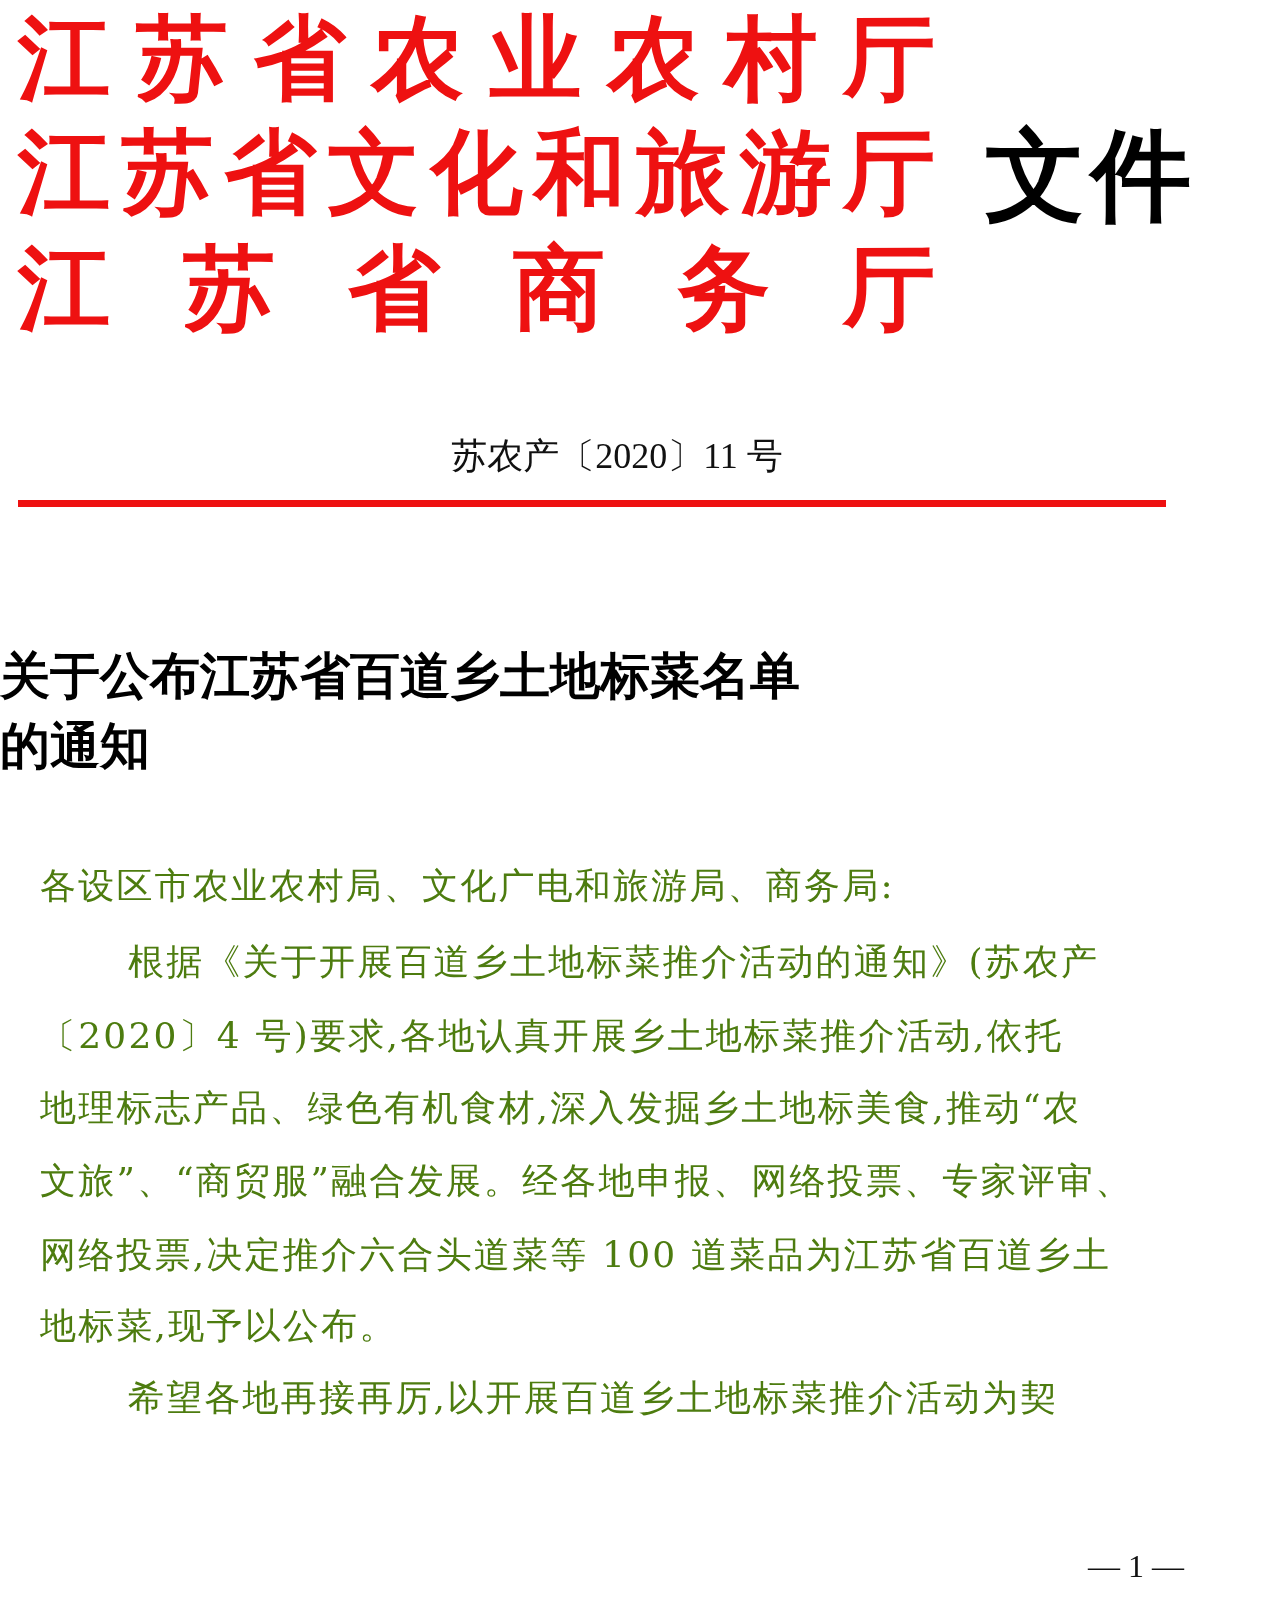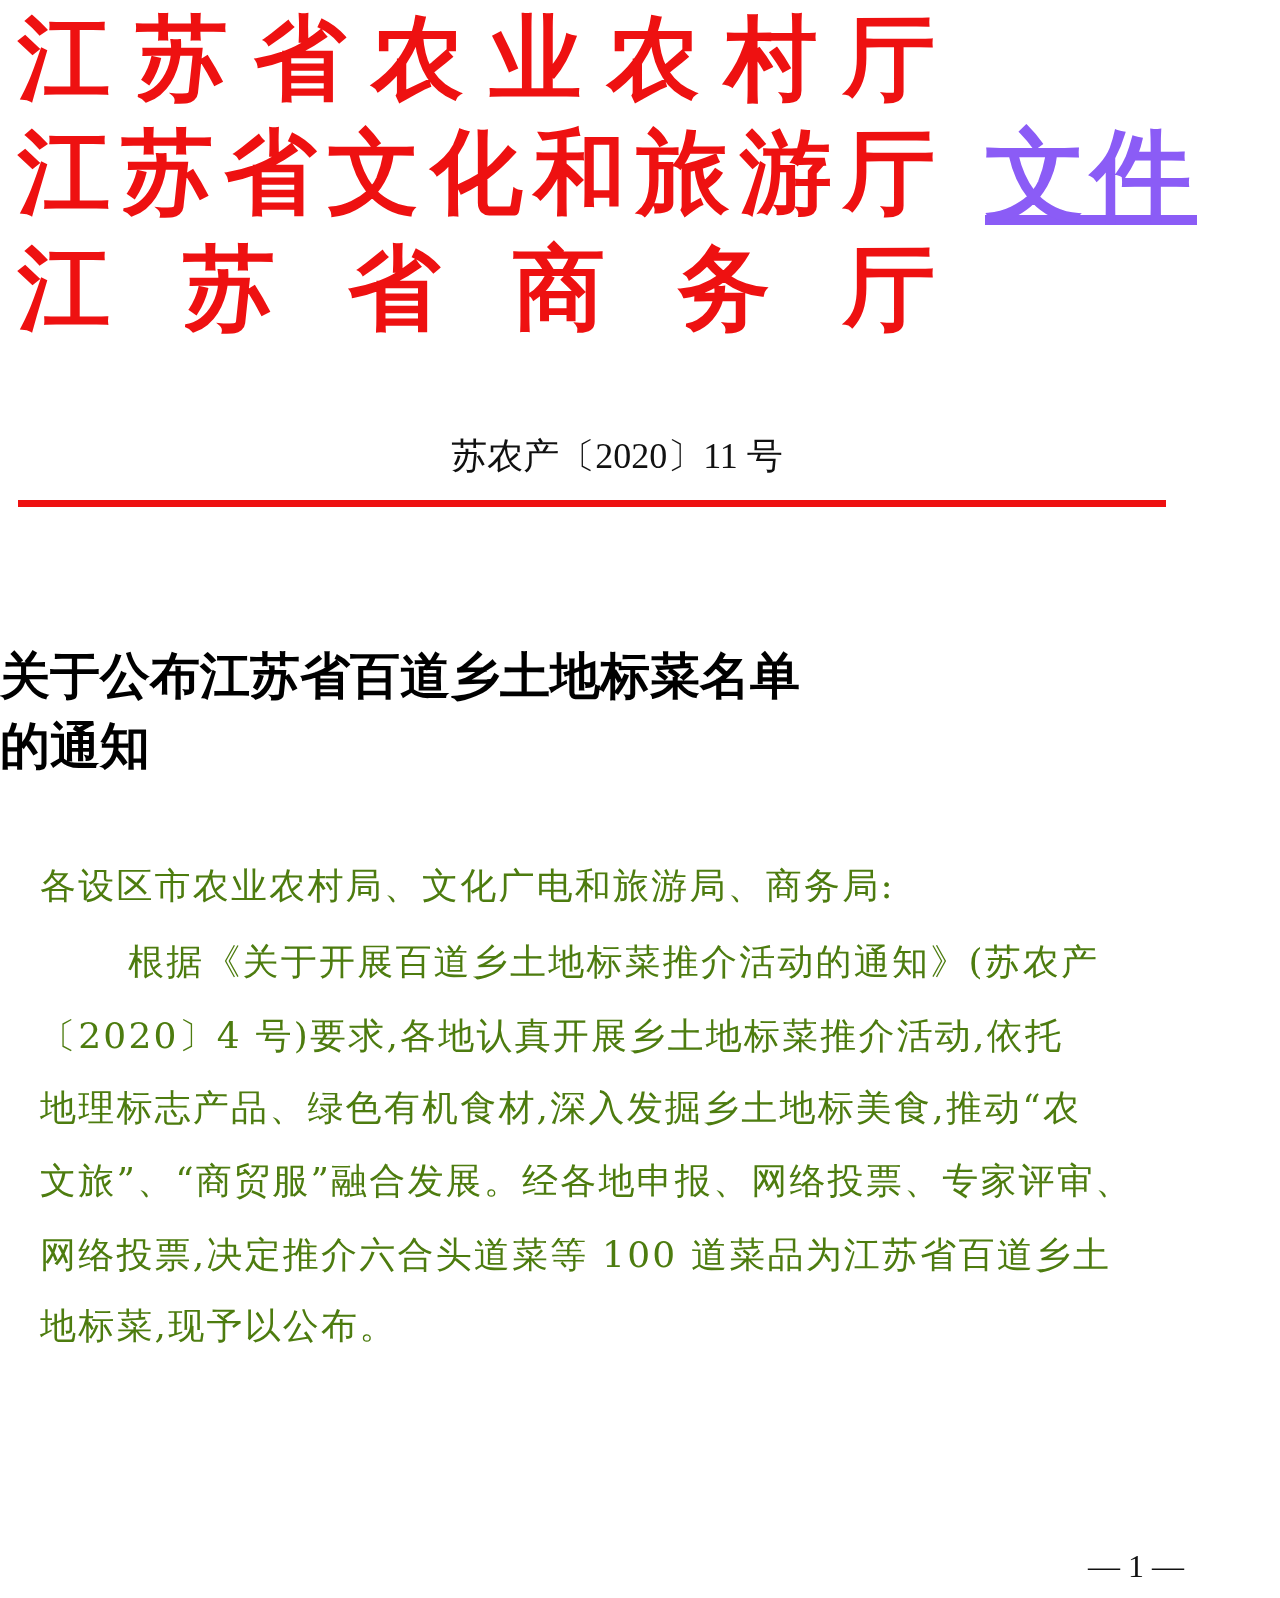--- a/index.html
+++ b/index.html
@@ -9,23 +9,23 @@
   .red-head {
     position: absolute; left: 18px; color: #ee1111;
     font-family: "DejaVu Serif", "Liberation Serif", serif;
     font-weight: bold; font-size: 92px; line-height: 100px; white-space: nowrap;
   }
   .red-line-1 { top: 8px; width: 917px; display: flex; justify-content: space-between; }
   .red-line-2 { top: 122px; width: 917px; display: flex; justify-content: space-between; }
   .red-line-3 { top: 238px; width: 917px; display: flex; justify-content: space-between; }
   .red-head span { display: inline-block; }
   .wenjian {
-    position: absolute; left: 985px; top: 120px; color: #8b5cf6;
+    position: absolute; left: 985px; top: 120px; color: #000000;
     font-family: "DejaVu Serif", "Liberation Serif", serif; font-weight: bold;
-    font-size: 100px; line-height: 110px; letter-spacing: 6px; white-space: nowrap; text-decoration: underline;
+    font-size: 100px; line-height: 110px; letter-spacing: 6px; white-space: nowrap;
   }
 
   .doc-number {
     position: absolute; left: 0; width: 1210px; top: 432px; text-align: center;
     font-family: "Liberation Serif", "DejaVu Serif", serif; font-size: 36px; color: #111; padding-left: 12px;
   }
   .rule {
     position: absolute; left: 18px; top: 500px; width: 1148px; height: 7px; background: #ee1111;
   }
 
@@ -94,15 +94,16 @@
   <div class="title title-1">关于公布江苏省百道乡土地标菜名单</div>
   <div class="title title-2">的通知</div>
 
   <div class="body-line" style="top:862px;">各设区市农业农村局、文化广电和旅游局、商务局:</div>
   <div class="body-line indent" style="top:938px; width:1050px;">根据《关于开展百道乡土地标菜推介活动的通知》(苏农产</div>
   <div class="body-line" style="top:1012px;">〔2020〕4 号)要求,各地认真开展乡土地标菜推介活动,依托</div>
   <div class="body-line" style="top:1084px;">地理标志产品、绿色有机食材,深入发掘乡土地标美食,推动“农</div>
   <div class="body-line" style="top:1157px;">文旅”、“商贸服”融合发展。经各地申报、网络投票、专家评审、</div>
   <div class="body-line" style="top:1231px;">网络投票,决定推介六合头道菜等 100 道菜品为江苏省百道乡土</div>
   <div class="body-line" style="top:1302px;">地标菜,现予以公布。</div>
+  <div class="body-line indent" style="top:1374px;">希望各地再接再厉,以开展百道乡土地标菜推介活动为契</div>
 
   <div class="page-number">— 1 —</div>
 </div>
 
 </body></html>

